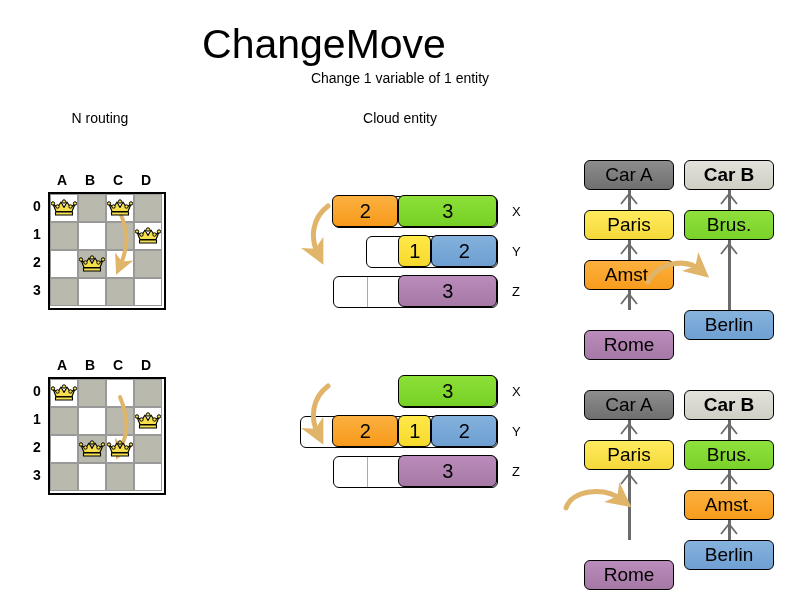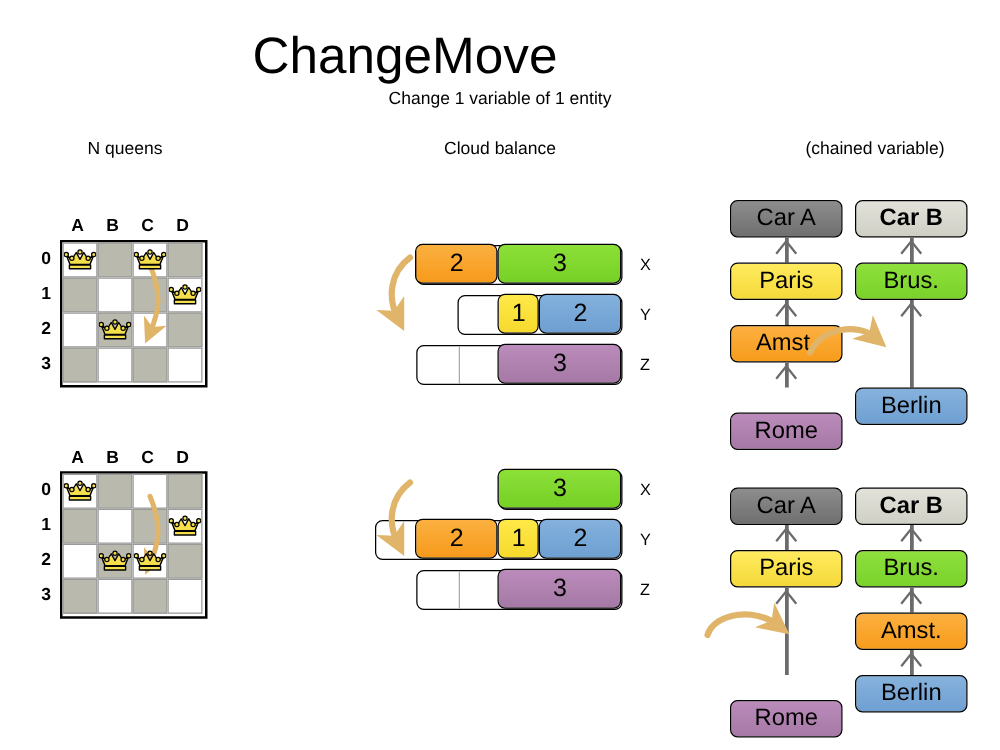--- a/index.html
+++ b/index.html
@@ -92,24 +92,23 @@
   .seg-yellow    { background:linear-gradient(#ffe949,#f6d92c); }
   .seg-blue      { background:linear-gradient(#84b1dd,#6d9fd1); }
   .seg-purple    { background:linear-gradient(#bb8cbb,#a578a5); }
 </style>
 </head>
 <body>
 
 <div id="page-title">ChangeMove</div>
 <div id="page-subtitle">Change 1 variable of 1 entity</div>
 
-<div class="section-head" id="head-nqueens">N queens</div>
-<div class="section-head" id="head-cloud">Cloud balance</div>
+<div class="section-head" id="head-nqueens">N routing</div>
+<div class="section-head" id="head-cloud">Cloud entity</div>
 <div class="section-head" id="head-vrp">
-  <div>(chained variable)</div>
 </div>
 
 <div class="chess-wrap" id="chess-before" style="left:30px; top:172px;">
     <div class="chess-collabels" style="left: 18px; top: 0px;">
       <span style="left: 0px;">A</span>
       <span style="left: 28px;">B</span>
       <span style="left: 56px;">C</span>
       <span style="left: 84px;">D</span>
     </div>
     <div class="chess-rowlabels" style="left: 0px; top: 20px;">

